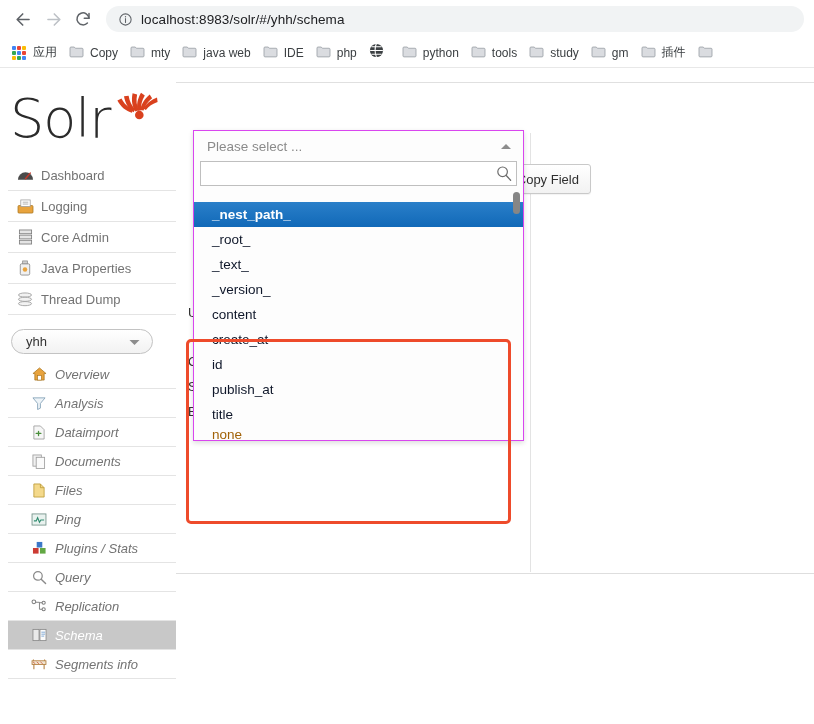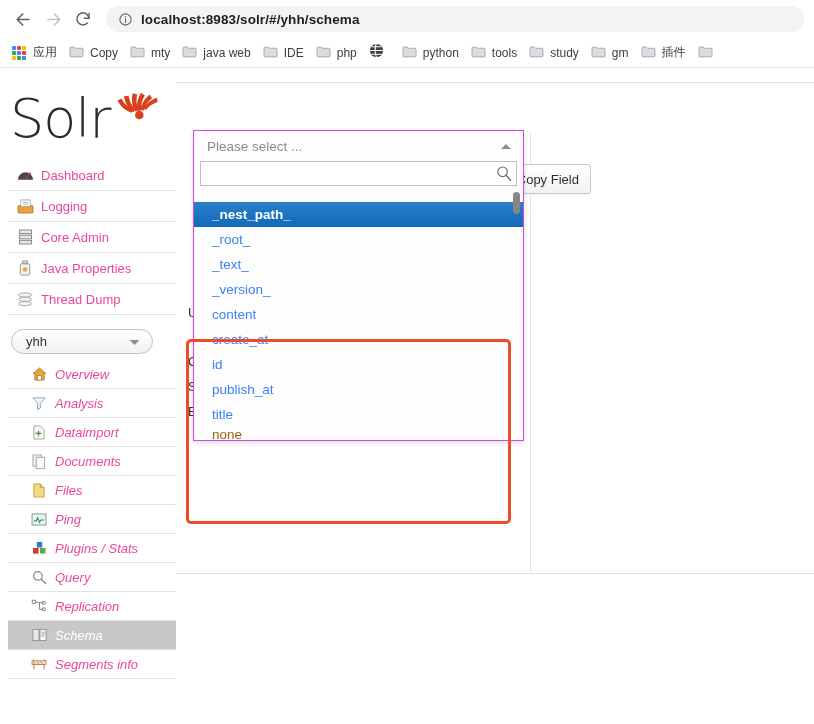--- a/index.html
+++ b/index.html
@@ -20,21 +20,20 @@
     width: 814px;
     background: #ffffff;
     position: relative;
   }
   .toolbar {
     height: 38px;
     display: flex;
     align-items: center;
     padding: 0 0 0 8px;
     box-sizing: border-box;
-    font-weight: bold;
   }
   .nav-btn {
     width: 30px;
     height: 30px;
     display: flex;
     align-items: center;
     justify-content: center;
     border-radius: 50%;
     flex: 0 0 auto;
     cursor: default;
@@ -149,21 +148,21 @@
   .nav-list { list-style: none; margin: 0; padding: 0; }
   .nav-list li {
     border-bottom: 1px solid #e4e4e4;
   }
   .nav-item {
     display: flex;
     align-items: center;
     height: 30px;
     padding-left: 8px;
     font-size: 13px;
-    color: #ec4899;
+    color: #737373;
     cursor: default;
   }
   .nav-item .ico {
     width: 18px;
     height: 18px;
     margin-right: 7px;
     flex: 0 0 auto;
     display: flex;
     align-items: center;
     justify-content: center;
@@ -315,21 +314,21 @@
     position: relative;
     max-height: 235px;
     overflow: hidden;
   }
   .option {
     height: 25px;
     display: flex;
     align-items: center;
     padding-left: 18px;
     font-size: 13.5px;
-    color: #3b82f6;
+    color: #0f172a;
     cursor: default;
   }
   .option.selected {
     background: linear-gradient(#2a7fc9, #1169b8);
     color: #ffffff;
     font-weight: bold;
   }
   .option.clipped {
     height: 13px;
     overflow: hidden;

